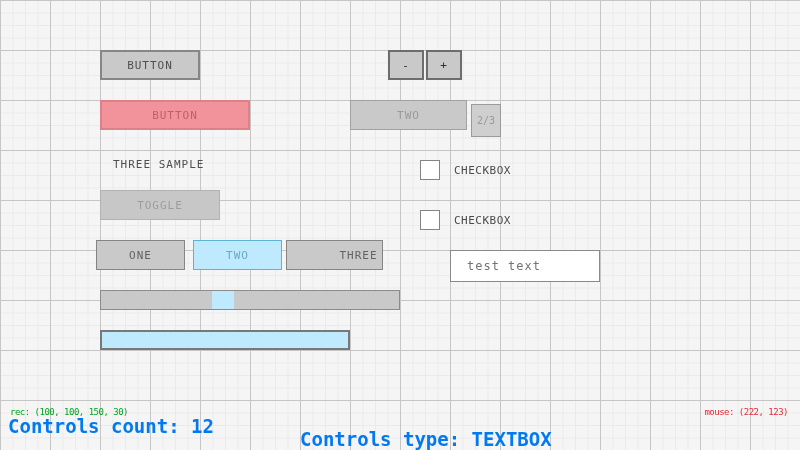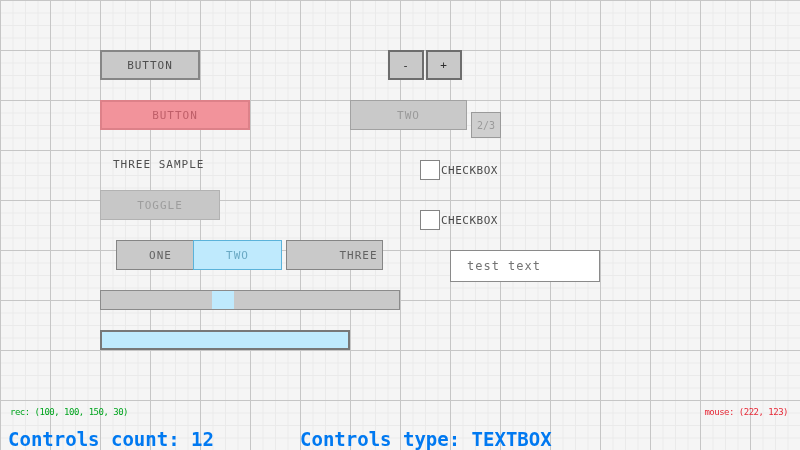--- a/index.html
+++ b/index.html
@@ -24,46 +24,46 @@
     background:#c9c9c9;border:2px solid #868686;color:#4f4f4f;}
   .btn-selected{left:100px;top:100px;width:150px;height:30px;
     background:#f2939b;border:2px solid #dd8189;color:#bf5f69;}
   .spinner{left:350px;top:50px;width:150px;height:30px;display:flex;gap:2px;padding:0;}
   .spinner .sbtn{box-sizing:border-box;width:36px;height:30px;background:#c9c9c9;
     border:2px solid #6d6d6d;color:#2e2e2e;display:flex;align-items:center;justify-content:center;}
   .spinner .sval{box-sizing:border-box;flex:1;height:30px;background:#c9c9c9;
     border:1px solid #9b9b9b;color:#2e2e2e;display:flex;align-items:center;justify-content:center;}
   .combo-main{left:350px;top:100px;width:117px;height:30px;
     background:#c9c9c9;border:1px solid #a2a2a2;color:#9a9a9a;}
-  .combo-counter{left:471px;top:112px;width:30px;height:26px;
+  .combo-counter{left:471px;top:104px;width:30px;height:33px;
     background:#cfcfcf;border:1px solid #9a9a9a;color:#9a9a9a;font-size:10px;letter-spacing:0;}
   .text-label{left:113px;top:158px;color:#4f4f4f;}
   .toggle{left:100px;top:190px;width:120px;height:30px;
     background:#c7c7c7;border:1px solid #b2b2b2;color:#9d9d9d;}
   .tg{height:30px;top:240px;background:#c9c9c9;border:1px solid #858585;color:#636363;}
-  .tg-one{left:116px;width:89px;}
+  .tg-one{left:96px;width:89px;}
   .tg-two{left:193px;width:89px;background:#bfeafd;border-color:#5bb3da;color:#6aa9c4;}
   .tg-three{left:286px;width:97px;padding-left:48px;}
-  .checkrow{display:flex;align-items:center;gap:1px;padding:0;background:none;border:none;}
+  .checkrow{display:flex;align-items:center;gap:14px;padding:0;background:none;border:none;}
   .check1{left:420px;top:160px;height:20px;}
   .check2{left:420px;top:210px;height:20px;}
   .checkbox{box-sizing:border-box;width:20px;height:20px;background:#ffffff;border:1px solid #848484;}
   .checklabel{color:#4a4a4a;font-size:11px;letter-spacing:0.5px;}
   .textbox{left:450px;top:250px;width:150px;height:32px;justify-content:flex-start;
     background:#ffffff;border:1px solid #8a8a8a;color:#737373;font-size:12px;padding-left:16px;}
   .slider{left:100px;top:290px;width:300px;height:20px;
     background:#c9c9c9;border:1px solid #8b8b8b;}
   .slider-knob{position:absolute;left:111px;top:0;width:22px;height:18px;background:#bfeafd;}
   .progress{left:100px;top:330px;width:250px;height:20px;
     background:#bfeafd;border:2px solid #787878;}
   .status{position:absolute;font-family:"DejaVu Sans Mono",monospace;white-space:nowrap;}
   .st-small{font-size:9px;letter-spacing:-0.5px;line-height:11px;}
   .st-big{font-size:19px;font-weight:bold;letter-spacing:0;line-height:20px;}
   .st-rec{left:10px;top:407px;color:#00a41e;}
-  .st-count{left:8px;top:429px;color:#0079f1;}
+  .st-count{left:8px;top:416px;color:#0079f1;}
   .st-type{left:300px;top:429px;color:#0079f1;}
   .st-mouse{right:12px;top:407px;color:#e62937;}
   .st-snap{right:8px;top:429px;color:#e62937;}
 </style>
 </head>
 <body>
 
 <div class="canvas">
 
   <div class="ctl btn-normal">BUTTON</div>

